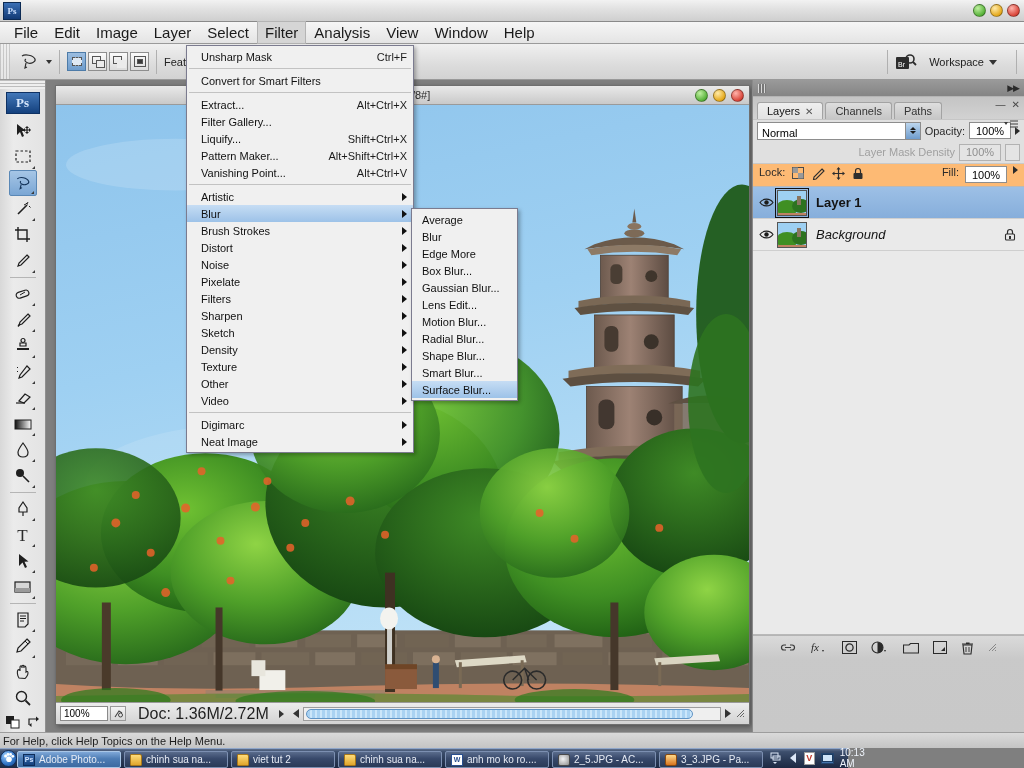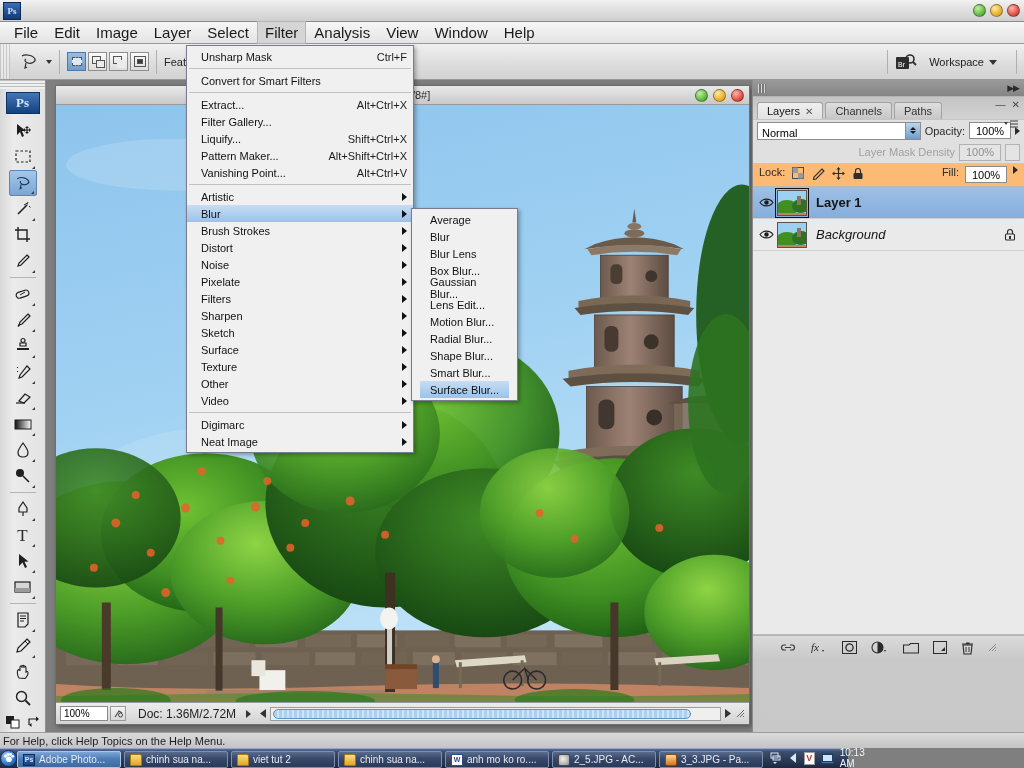--- a/index.html
+++ b/index.html
@@ -114,21 +114,21 @@
   .photo { position:absolute; left:0; top:0; width:100%; height:100%; }
   .doc-status {
     position:absolute; left:0; right:0; bottom:0; height:22px;
     background:linear-gradient(to bottom,#ececec,#d3d3d3);
     border-top:1px solid #9a9a9a; display:flex; align-items:center; font-size:10px;
   }
   .zoom-box { width:48px; height:15px; margin-left:4px; border:1px solid #8a8a8a; background:#fff;
     font-size:10px; display:flex; align-items:center; padding-left:3px; }
   .sb-ico { width:16px; height:15px; border:1px solid #9a9a9a; background:linear-gradient(to bottom,#f4f4f4,#d8d8d8);
      margin-left:2px; display:flex; align-items:center; justify-content:center; font-size:8px; }
-  .doc-info { margin-left:12px; font-size:12px; color:#1f1f1f; }
+  .doc-info { margin-left:12px; font-size:16px; color:#1f1f1f; }
   .arrow-r { width:0;height:0;border-top:4px solid transparent;border-bottom:4px solid transparent;border-left:5px solid #333; margin-left:10px; }
   .hscroll { flex:1; height:15px; margin:0 2px 0 6px; display:flex; align-items:center; }
   .hs-btn { width:13px; height:14px; display:flex; align-items:center; justify-content:center; }
   .hs-track { flex:1; height:14px; background:#efefef; border:1px solid #9d9d9d; position:relative; }
   .hs-thumb { position:absolute; left:2px; top:1px; height:10px; width:93%;
      background:repeating-linear-gradient(to right,#a9d2f2 0 3px,#cbe6fa 3px 5px);
      border:1px solid #5f93c4; border-radius:5px; }
 
   
   .dock {
@@ -196,21 +196,21 @@
   .fitem.hl { background:linear-gradient(to bottom,#c6ddf4,#9dc2e8); }
   .fitem .acc { margin-left:auto; color:#1c1c1c; font-size:11px; }
   .fitem .sub { margin-left:auto; width:0;height:0;
       border-top:4px solid transparent;border-bottom:4px solid transparent;border-left:5px solid #111; }
   .fsep { height:1px; background:#c2c2c2; margin:3px 2px; }
 
   
   .submenu {
     position:absolute; left:411px; top:208px; width:107px;
     background:#f0f0f0; border:1px solid #7b7b8f;
-    box-shadow:2px 2px 4px rgba(0,0,0,.3); padding:2px 8px; z-index:50;
+    box-shadow:2px 2px 4px rgba(0,0,0,.3); padding:2px 0; z-index:50;
   }
   .sitem { height:17px; padding:0 5px 0 10px; font-size:11px; color:#111; display:flex; align-items:center; }
   .sitem.hl { background:linear-gradient(to bottom,#c6ddf4,#9dc2e8); }
 
   
   .statusline {
     position:absolute; left:0; top:732px; width:1024px; height:16px;
     background:linear-gradient(to bottom,#dadada,#c4c4c4);
     border-top:1px solid #9d9d9d; display:flex; align-items:center; padding-left:3px;
     font-size:11px; color:#1c1c1c;
@@ -1008,21 +1008,21 @@
     </div>
     <div class="fitem">
       <span>Sharpen</span>
       <span class="sub"></span>
     </div>
     <div class="fitem">
       <span>Sketch</span>
       <span class="sub"></span>
     </div>
     <div class="fitem">
-      <span>Surface</span>
+      <span>Density</span>
       <span class="sub"></span>
     </div>
     <div class="fitem">
       <span>Texture</span>
       <span class="sub"></span>
     </div>
     <div class="fitem">
       <span>Other</span>
       <span class="sub"></span>
     </div>
@@ -1037,21 +1037,21 @@
     </div>
     <div class="fitem">
       <span>Neat Image</span>
       <span class="sub"></span>
     </div>
   </div>
 
   <div class="submenu">
     <div class="sitem">Average</div>
     <div class="sitem">Blur</div>
-    <div class="sitem">Blur Lens</div>
+    <div class="sitem">Edge More</div>
     <div class="sitem">Box Blur...</div>
     <div class="sitem">Gaussian Blur...</div>
     <div class="sitem">Lens Edit...</div>
     <div class="sitem">Motion Blur...</div>
     <div class="sitem">Radial Blur...</div>
     <div class="sitem">Shape Blur...</div>
     <div class="sitem">Smart Blur...</div>
     <div class="sitem hl">Surface Blur...</div>
   </div>
 

